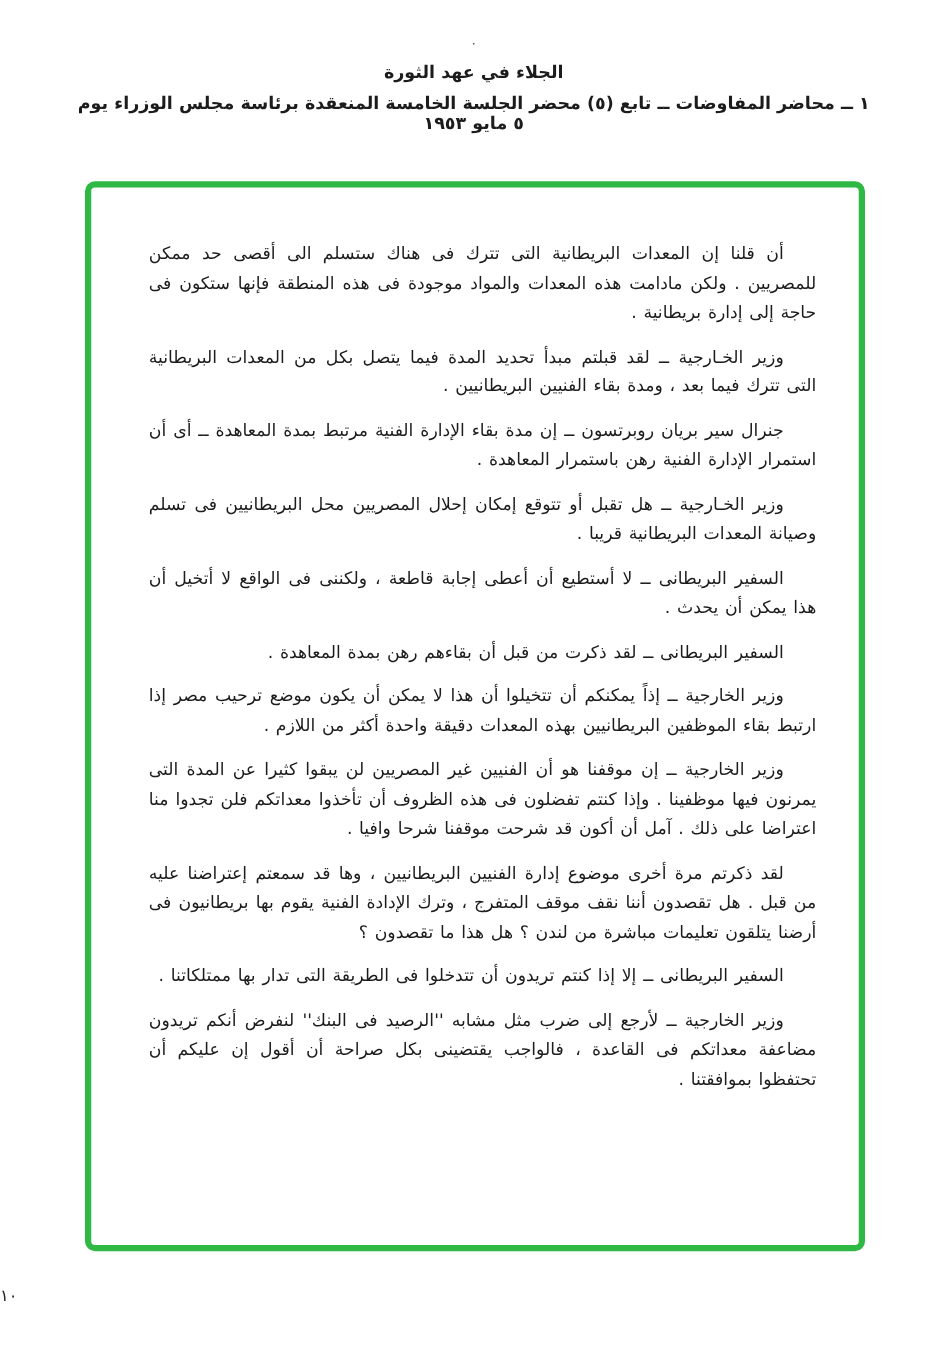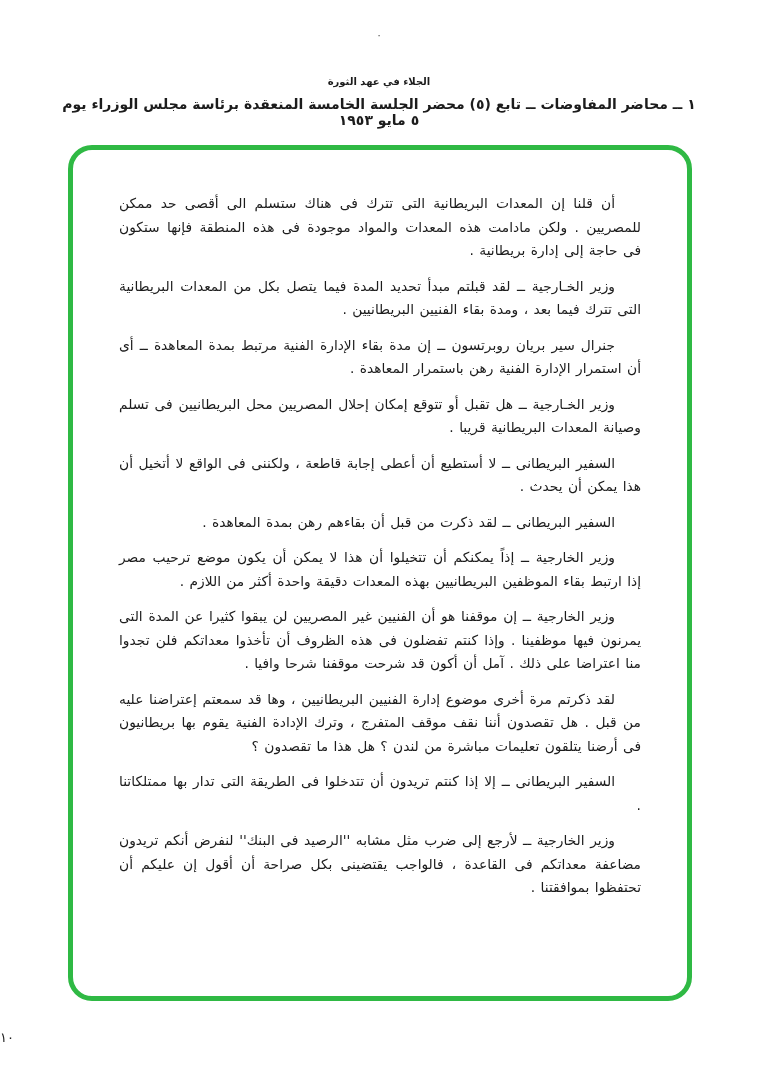--- a/index.html
+++ b/index.html
@@ -21,47 +21,46 @@
     font-size: 10px;
     color: #444;
   }
   .doc-header {
     position: absolute;
     top: 50px; left: 0; width: 100%;
     text-align: center;
     direction: rtl;
   }
   .doc-title {
-    font-size: 10px;
+    font-size: 14px;
     font-weight: bold;
     letter-spacing: 0.3px;
     margin-bottom: 9px;
-    margin-top: 26px;
   }
   .doc-subtitle {
     font-size: 14px;
     font-weight: bold;
     margin-bottom: 0;
     padding: 0 62px;
   }
   .doc-source {
     font-size: 11px;
     font-weight: normal;
     color: #2c2c2c;
     padding: 0 60px;
   }
   .highlight-box {
     position: absolute;
     top: 145px;
     left: 68px;
     width: 624px;
     height: 856px;
     border: 5px solid #2fb944;
-    border-radius: 24px;
-    padding: 42px 46px 30px 46px;
+    border-radius: 8px;
+    padding: 42px 34px 30px 46px;
     direction: rtl;
   }
   .body-text p {
     font-size: 13.8px;
     line-height: 23.5px;
     text-align: justify;
     text-indent: 26px;
     margin-bottom: 12px;
     direction: rtl;
     word-spacing: 1px;

